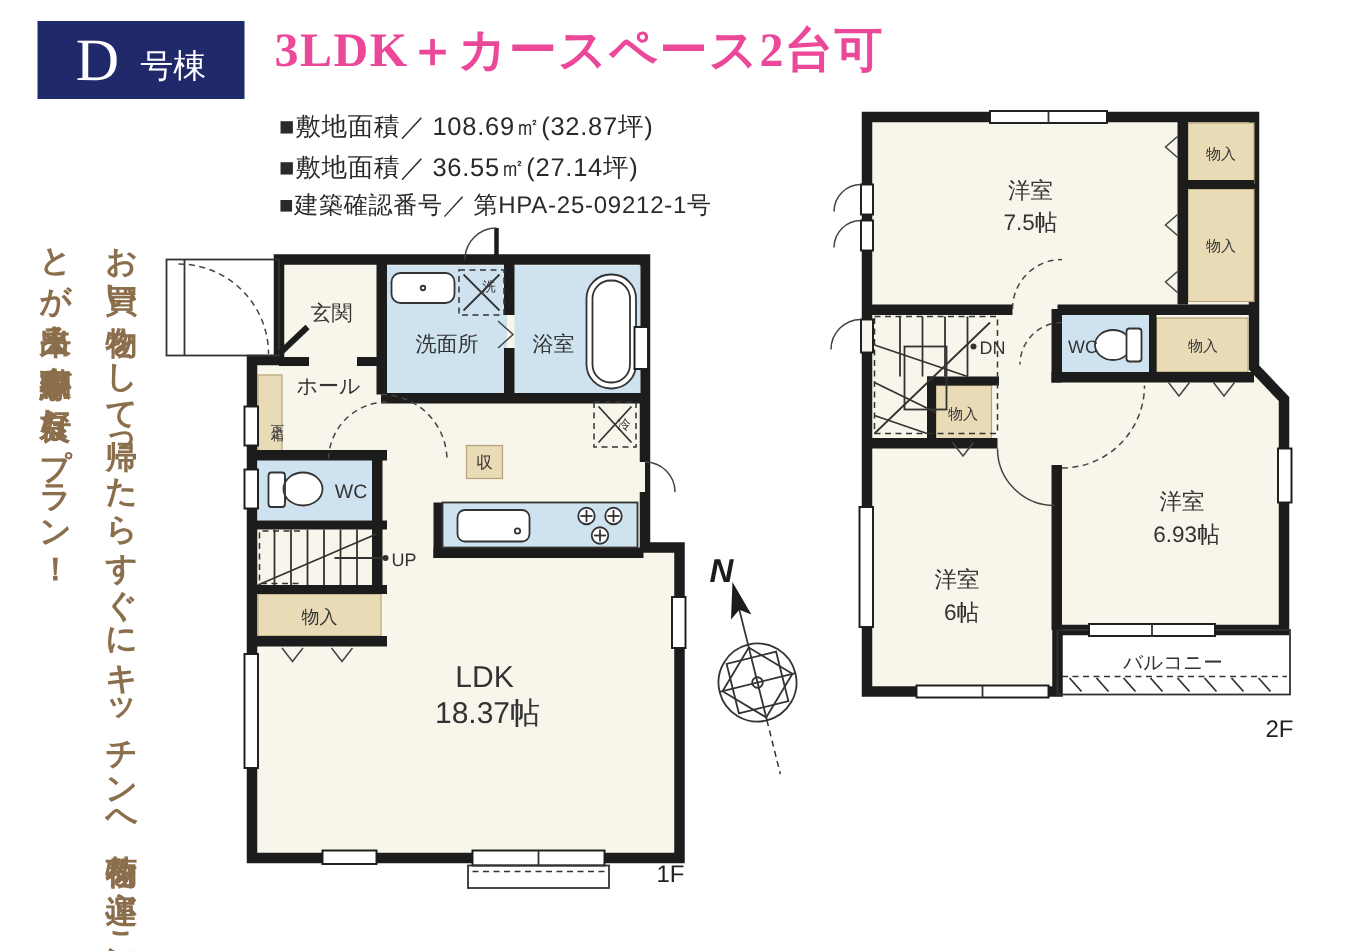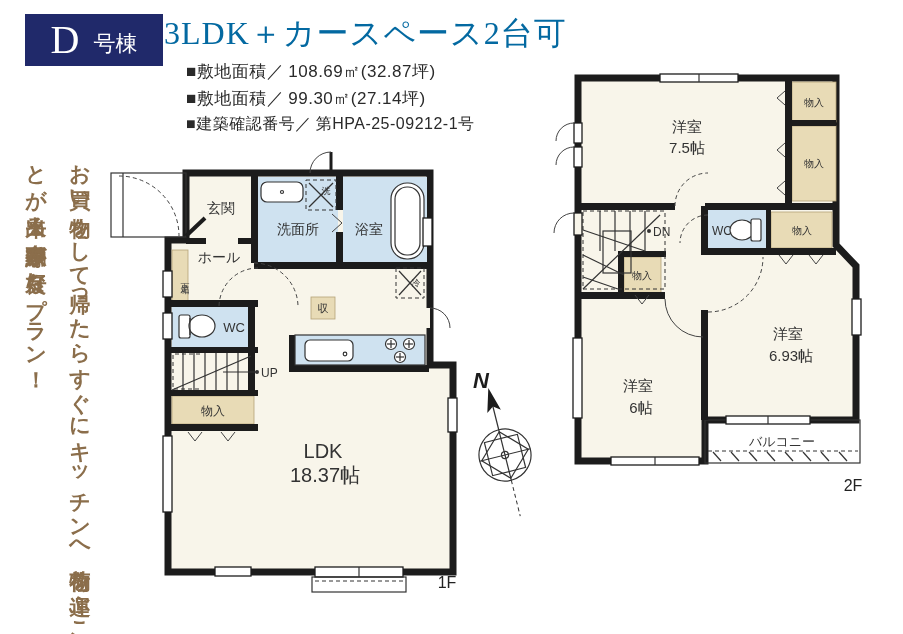--- a/index.html
+++ b/index.html
@@ -4,23 +4,23 @@
 <style>
   html,body{margin:0;padding:0;background:#fff;}
   .canvas{position:relative;width:903px;height:634px;background:#ffffff;overflow:hidden;
           font-family:"Liberation Sans",sans-serif;color:#222;}
   
   .badge{position:absolute;left:25px;top:14px;width:138px;height:52px;background:#20296a;
          color:#fff;display:flex;align-items:center;justify-content:center;
          font-family:"Liberation Serif",serif;}
   .badge .letter{font-size:40px;line-height:1;}
   .badge .suffix{font-size:22px;margin-left:14px;padding-top:8px;}
-  .title{position:absolute;left:164px;top:12px;margin:0;font-family:"Liberation Serif",serif;
-         font-weight:normal;font-size:32px;letter-spacing:1px;color:#0369a1;white-space:nowrap;}
-  .specs{position:absolute;left:186px;top:60px;}
+  .title{position:absolute;left:183px;top:12px;margin:0;font-family:"Liberation Serif",serif;
+         font-weight:bold;font-size:32px;letter-spacing:1px;color:#ec4899;white-space:nowrap;}
+  .specs{position:absolute;left:186px;top:73px;}
   .spec-line{font-size:17px;color:#2a2a2a;letter-spacing:0.5px;margin-bottom:4px;white-space:nowrap;}
   .spec-line.small{font-size:16px;margin-top:2px;}
   .spec-line .val{margin-left:4px;}
   
   .tagline{position:absolute;left:10px;top:150px;height:482px;width:92px;
            writing-mode:vertical-rl;text-orientation:upright;
            font-size:21px;line-height:44px;letter-spacing:1px;color:#8b6e4b;font-weight:bold;}
   
   svg{position:absolute;overflow:visible;}
   .footprint{fill:#f8f5ea;stroke:#1c1c1c;stroke-width:7;stroke-linejoin:miter;}
@@ -47,21 +47,21 @@
   <div class="badge">
     <span class="letter">D</span>
     <span class="suffix">号棟</span>
   </div>
   <h1 class="title">3LDK＋カースペース2台可</h1>
   <div class="specs">
     <div class="spec-line">
       <span>■敷地面積／</span><span class="val">108.69㎡(32.87坪)</span>
     </div>
     <div class="spec-line">
-      <span>■敷地面積／</span><span class="val">99.30㎡(27.14坪)</span>
+      <span>■敷地面積／</span><span class="val">36.55㎡(27.14坪)</span>
     </div>
     <div class="spec-line small">
       <span>■建築確認番号／</span><span class="val">第HPA-25-09212-1号</span>
     </div>
   </div>
 
   <div class="tagline">お買い物をして帰ったらすぐにキッチンへ荷物を運ぶことが出来る家事動線が良好なプラン！</div>
 
   <svg style="left:103px;top:150px" width="372" height="466" viewBox="0 0 372 466">
 

